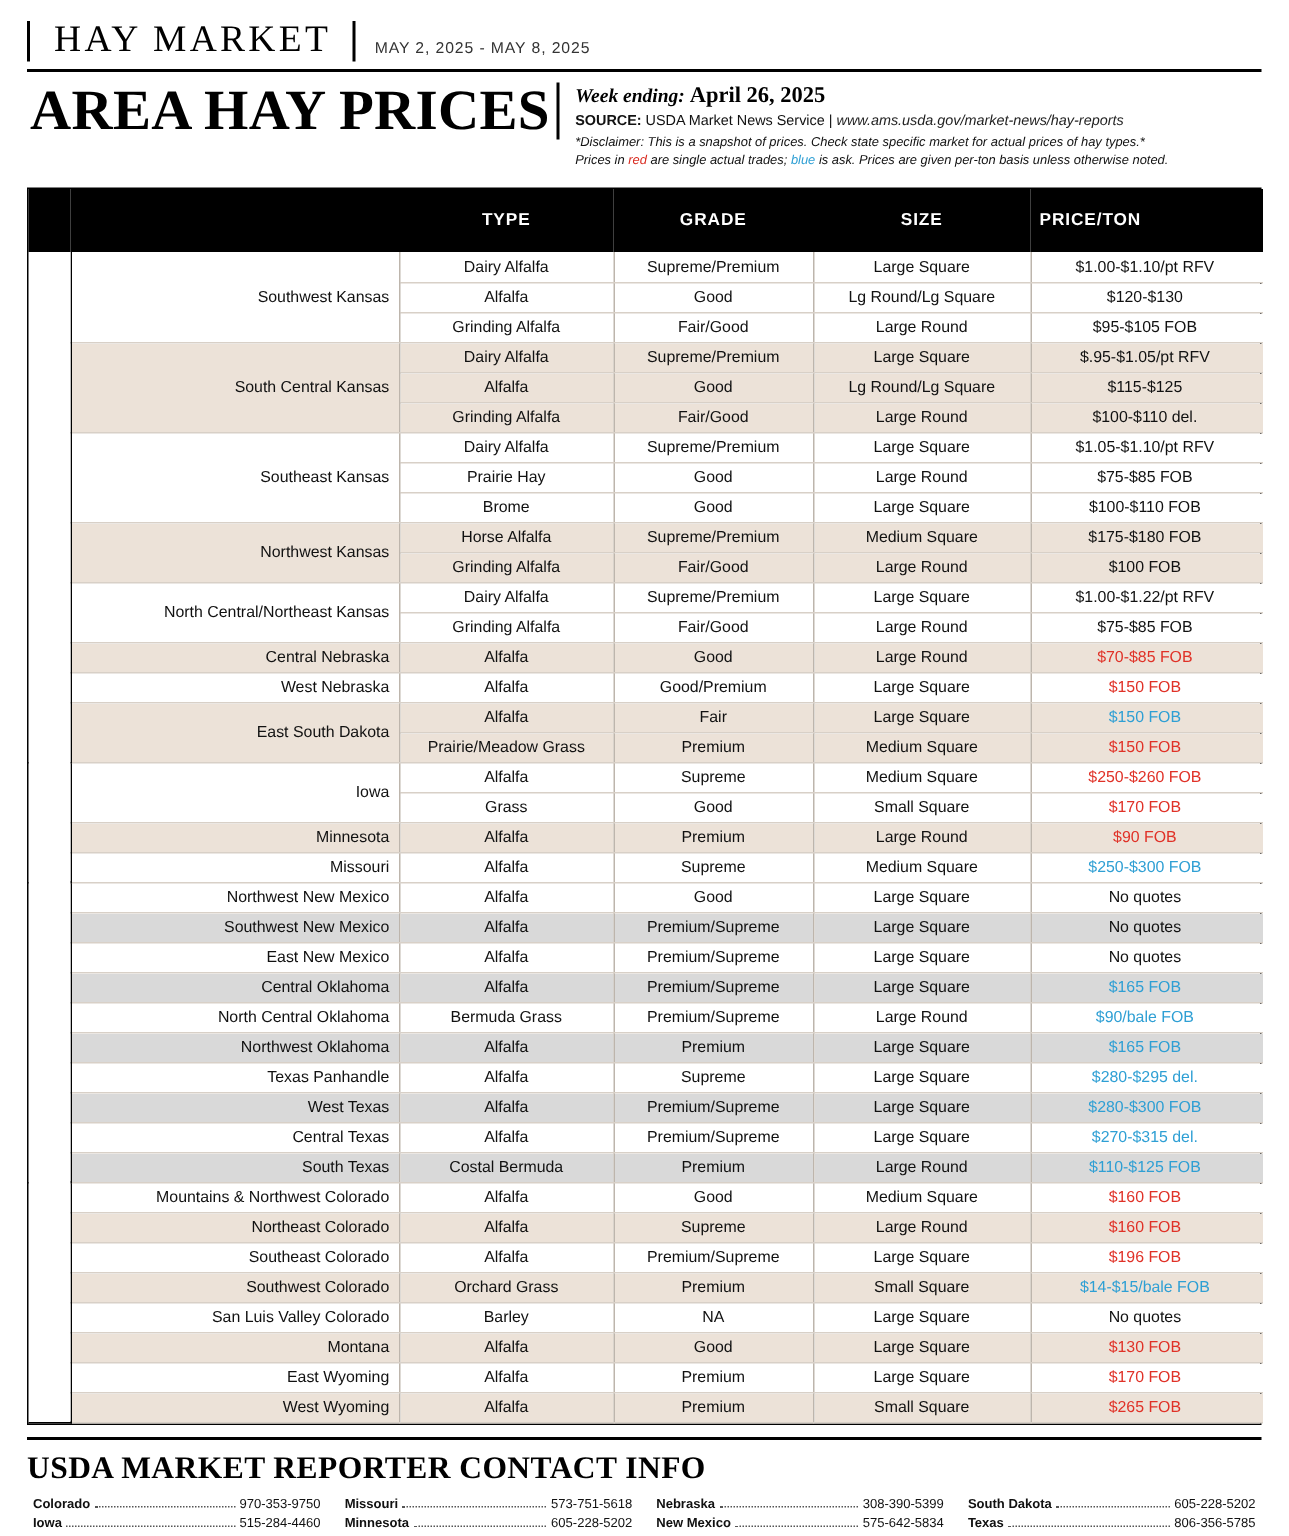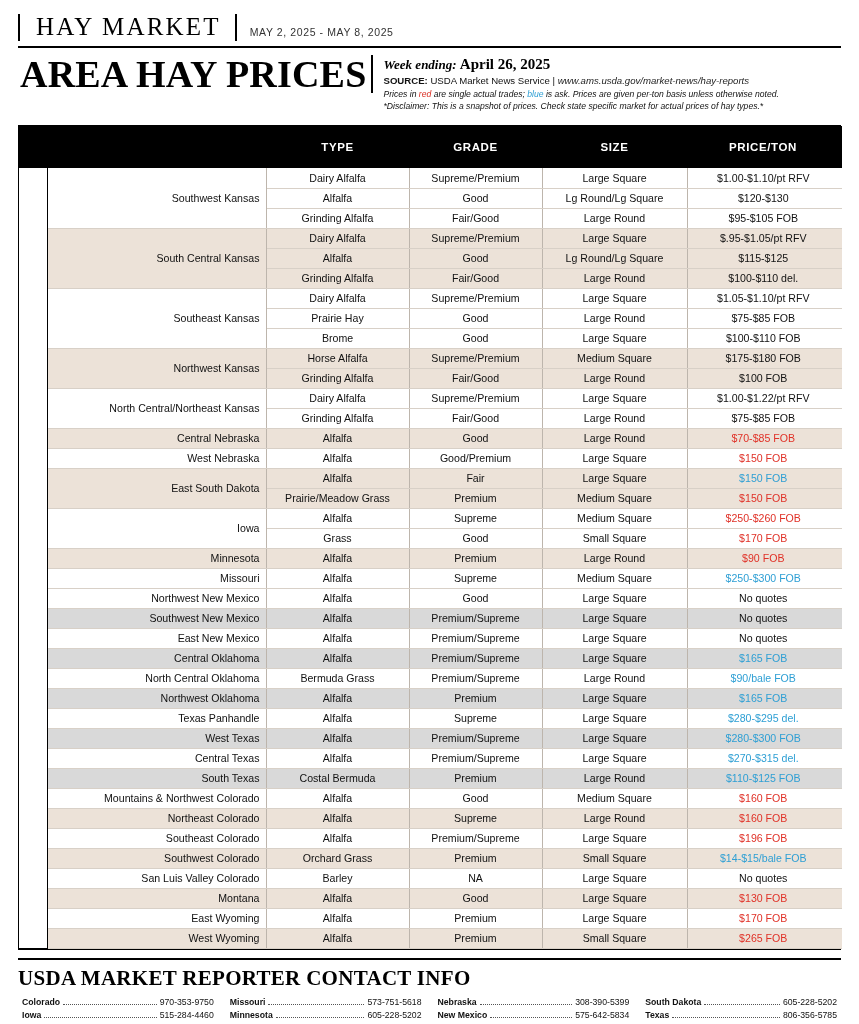--- a/index.html
+++ b/index.html
@@ -118,21 +118,21 @@
     background: #000;
     color: #fff;
     font-size: 11.5px;
     font-weight: 700;
     letter-spacing: 0.6px;
     height: 28px;
     text-align: center;
     padding: 15px 6px;
   }
   thead th.blank { background: #000; }
-  thead th.price { text-align: center; padding-right: 9px; }
+  thead th.price { text-align: left; padding-right: 9px; }
 
   tbody td {
     font-size: 10.6px;
     color: #111;
     height: 20px;
     padding: 0 6px;
     border-right: 1px solid #bdb5ac;
     border-bottom: 1px solid #d8d0c7;
     text-align: center;
     white-space: nowrap;
@@ -237,24 +237,24 @@
           <span>Week ending:</span>
           <span class="wdate">April 26, 2025</span>
         </div>
         <div class="source">
           <b>SOURCE:</b>
           <span>USDA Market News Service</span>
           <span>|</span>
           <span class="url">www.ams.usda.gov/market-news/hay-reports</span>
         </div>
         <div class="disclaimer">
+          <div>*Disclaimer: This is a snapshot of prices. Check state specific market for actual prices of hay types.*</div>
           <div>
             <span>Prices in </span><span class="red">red</span><span> are single actual trades; </span><span class="blue">blue</span><span> is ask. Prices are given per-ton basis unless otherwise noted.</span>
           </div>
-          <div>*Disclaimer: This is a snapshot of prices. Check state specific market for actual prices of hay types.*</div>
         </div>
       </div>
     </div>
   </div>
 
   <div class="tablewrap">
     <table class="prices">
       <colgroup>
         <col class="c-group">
           <col class="c-region">

